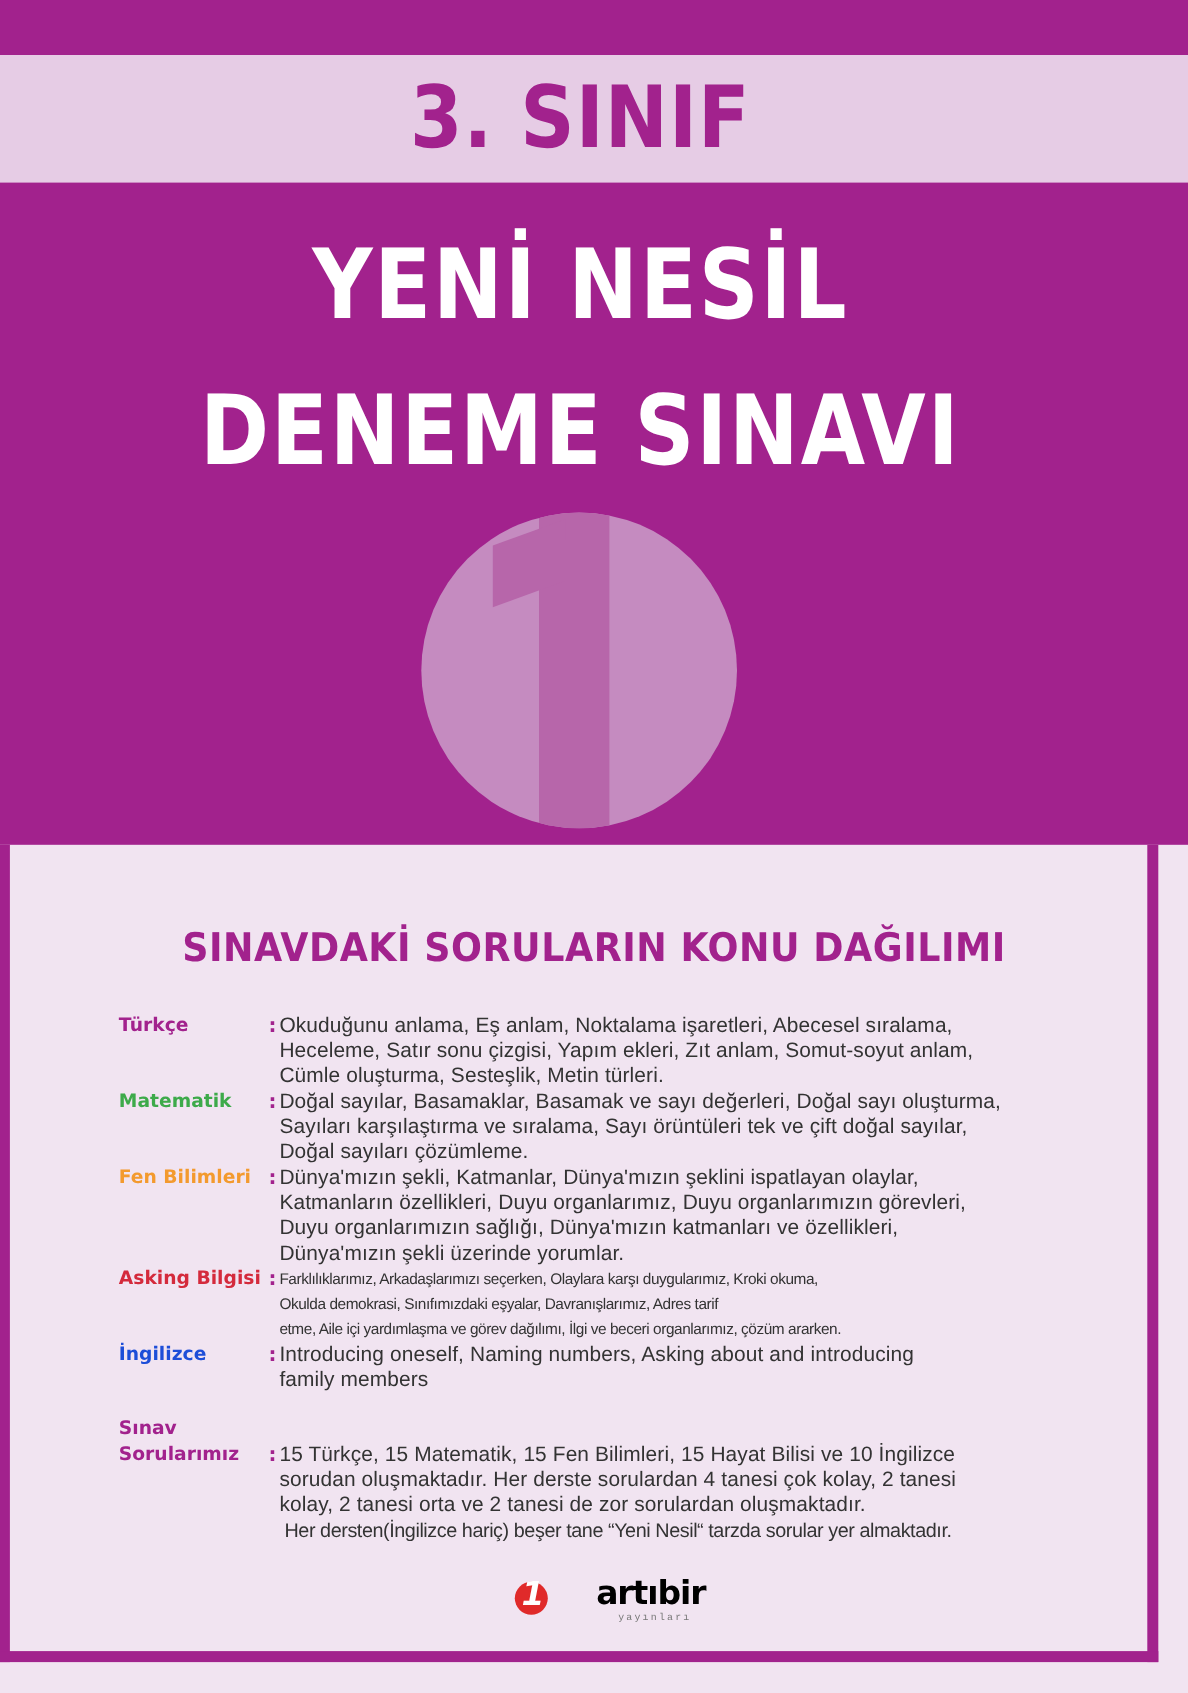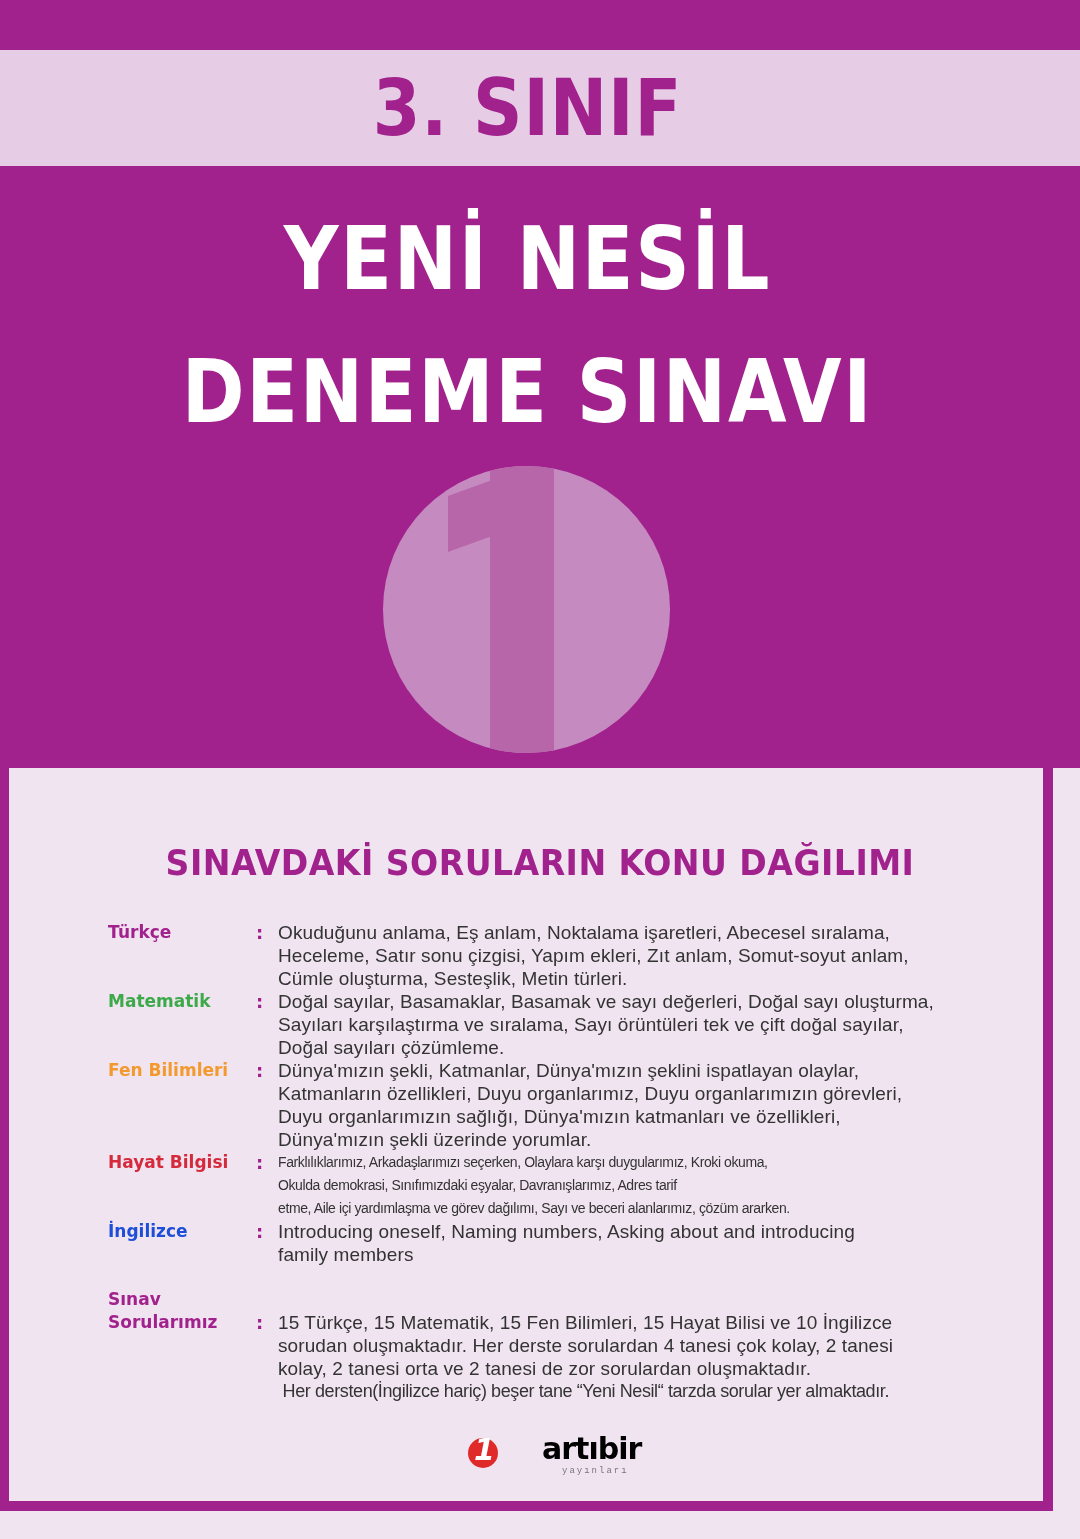--- a/index.html
+++ b/index.html
@@ -85,21 +85,20 @@
       letter-spacing: 0.5px;
       transform: scaleX(0.92);
       transform-origin: center;
     }
     .topics {
       position: absolute; left: 108px; top: 921px; width: 880px;
     }
     .topic {
       display: flex;
       margin-bottom: 0;
-      gap: 12px;
     }
     .topic-label {
       width: 136px;
       font-family: "DejaVu Sans", sans-serif;
       font-weight: bold;
       font-size: 17px;
       line-height: 23px;
       flex-shrink: 0;
     }
     .topic-sep {
@@ -195,26 +194,26 @@
     <div class="topic-label" style="color:#f39a2e">Fen Bilimleri</div>
     <div class="topic-sep">:</div>
     <div class="topic-text">
       <div>Dünya'mızın şekli, Katmanlar, Dünya'mızın şeklini ispatlayan olaylar,</div>
       <div>Katmanların özellikleri, Duyu organlarımız, Duyu organlarımızın görevleri,</div>
       <div>Duyu organlarımızın sağlığı, Dünya'mızın katmanları ve özellikleri,</div>
       <div>Dünya'mızın şekli üzerinde yorumlar.</div>
     </div>
   </div>
   <div class="topic">
-    <div class="topic-label" style="color:#d42a3c">Hayat Bilgisi</div>
+    <div class="topic-label" style="color:#d42a3c">Asking Bilgisi</div>
     <div class="topic-sep">:</div>
     <div class="topic-text condensed">
       <div>Farklılıklarımız, Arkadaşlarımızı seçerken, Olaylara karşı duygularımız, Kroki okuma,</div>
       <div>Okulda demokrasi, Sınıfımızdaki eşyalar, Davranışlarımız, Adres tarif</div>
-      <div>etme, Aile içi yardımlaşma ve görev dağılımı, Sayı ve beceri alanlarımız, çözüm ararken.</div>
+      <div>etme, Aile içi yardımlaşma ve görev dağılımı, İlgi ve beceri organlarımız, çözüm ararken.</div>
     </div>
   </div>
   <div class="topic">
     <div class="topic-label" style="color:#1d4ed8">İngilizce</div>
     <div class="topic-sep">:</div>
     <div class="topic-text">
       <div>Introducing oneself, Naming numbers, Asking about and introducing</div>
       <div>family members</div>
     </div>
   </div>

